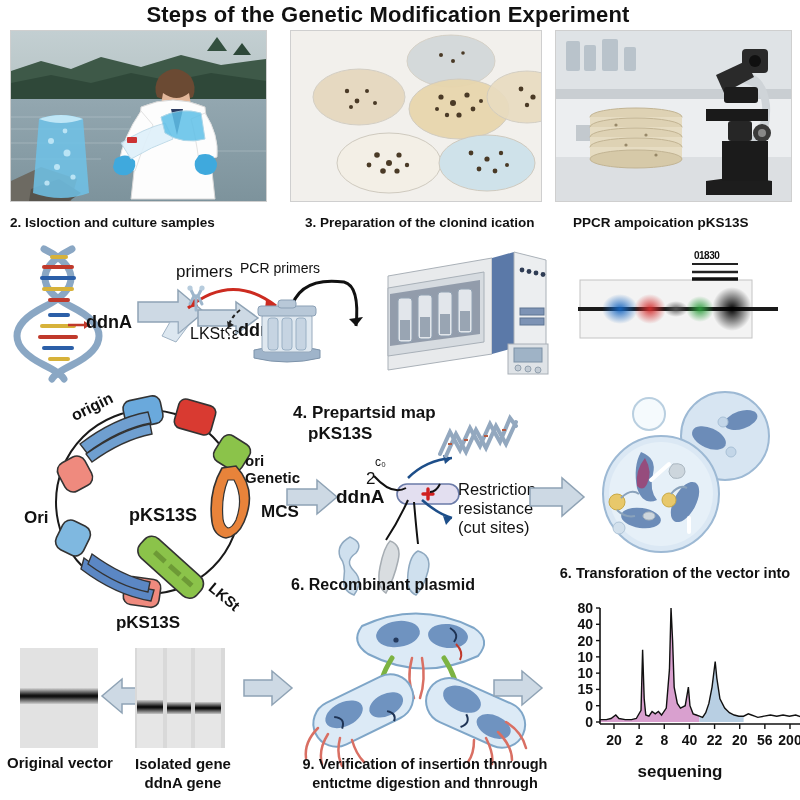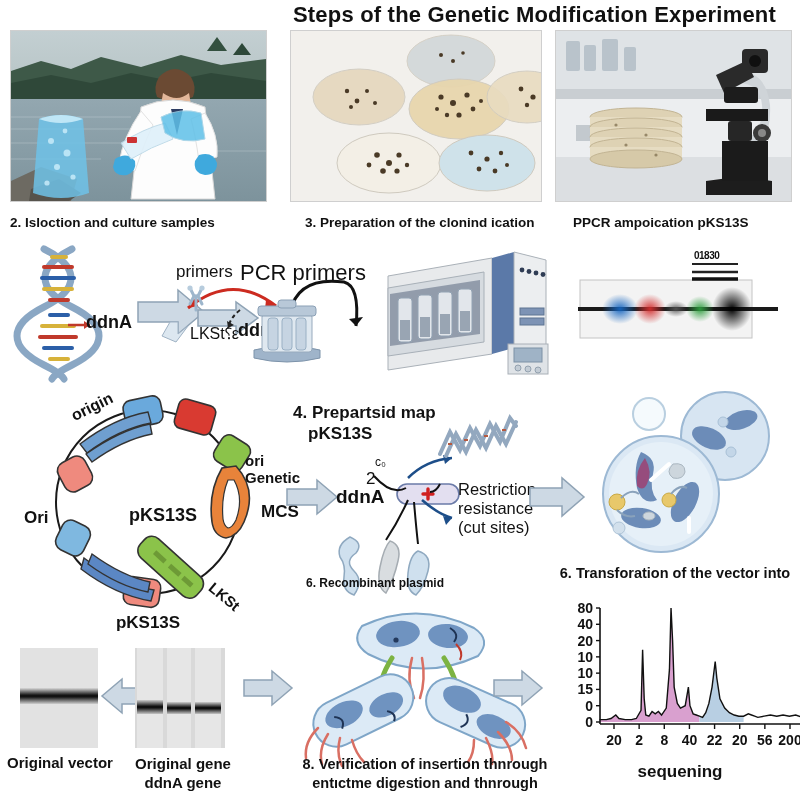--- a/index.html
+++ b/index.html
@@ -1,19 +1,19 @@
 <!DOCTYPE html>
 <html><head>
 <meta charset="utf-8">
 <style>
   html,body{margin:0;padding:0;background:#ffffff;}
   body{width:800px;height:800px;position:relative;overflow:hidden;
        font-family:"Liberation Sans",sans-serif;color:#111;}
   .abs{position:absolute;}
-  #title{left:0;top:2px;width:776px;text-align:right;font-size:22px;font-weight:bold;
+  #title{left:0;top:2px;width:776px;text-align:center;font-size:22px;font-weight:bold;
          letter-spacing:.2px;}
   .photo{position:absolute;border:1px solid #cfcfcf;overflow:hidden;background:#ddd;}
   .cap{position:absolute;font-size:13.5px;font-weight:bold;}
   .center{text-align:center;}
   svg{display:block;overflow:visible;}
   .lbl{font-family:"Liberation Sans",sans-serif;font-weight:bold;}
 </style>
 </head>
 <body>
 
@@ -204,21 +204,21 @@
 <div class="abs lbl" style="left:86px;top:312px;font-size:18px;">ddnA</div>
 
 <div class="abs" style="left:136px;top:286px;">
   <svg width="70" height="56" viewBox="0 0 70 56">
     <path d="M2 16 L42 16 L42 4 L68 26 L42 48 L42 36 L2 36 Z" fill="#cdd9e4" stroke="#8fa3b5" stroke-width="1.5"></path>
     <path d="M34 36 L42 36 L42 48 L52 40 L40 56 L26 50 Z" fill="#dce7f0" stroke="#9fb2c4" stroke-width="1"></path>
   </svg>
 </div>
 
 <div class="abs" style="left:176px;top:262px;font-size:17px;">primers</div>
-<div class="abs" style="left:240px;top:260px;font-size:22px;">PCR primers</div>
+<div class="abs" style="left:240px;top:260px;font-size:14px;">PCR primers</div>
 
 <div class="abs" style="left:180px;top:278px;">
   <svg width="110" height="40" viewBox="0 0 110 40">
     <path d="M8 30 Q52 -6 96 28" fill="none" stroke="#cc2b20" stroke-width="3"></path>
     <path d="M8 30 l10 -2 l-4 -8 Z" fill="#cc2b20"></path>
     <path d="M96 28 l-10 -6 l-1 9 Z" fill="#cc2b20"></path>
   </svg>
 </div>
 
 <div class="abs" style="left:184px;top:284px;">
@@ -494,21 +494,21 @@
     <g stroke="#ffffff" stroke-width="4" stroke-linecap="round">
       <line x1="66" y1="90" x2="84" y2="74"></line>
       <line x1="104" y1="128" x2="104" y2="142"></line>
     </g>
   </svg>
 </div>
 <div class="abs center" style="left:550px;top:564px;width:250px;font-size:14.5px;font-weight:bold;line-height:18px;">
   <div>6. Transforation of the vector into</div>
 </div>
 
-<div class="abs lbl" style="left:306px;top:576px;font-size:12px;">6. Recombinant plasmid</div>
+<div class="abs lbl" style="left:291px;top:576px;font-size:16px;">6. Recombinant plasmid</div>
 
 <div class="abs" style="left:300px;top:600px;">
   <svg width="240" height="160" viewBox="0 0 240 160">
 
     <g>
       <path d="M62 26 q56 -26 112 2 q18 12 4 28 q-56 26 -110 -2 q-18 -12 -6 -28 Z" fill="#dceaf6" stroke="#7fa6c8" stroke-width="2"></path>
       <ellipse cx="98" cy="34" rx="22" ry="13" transform="rotate(-8 98 34)" fill="#6f93c0"></ellipse>
       <ellipse cx="148" cy="36" rx="20" ry="12" transform="rotate(6 148 36)" fill="#6f93c0"></ellipse>
       <circle cx="96" cy="40" r="2.6" fill="#23395c"></circle>
       <path d="M150 28 q10 6 4 14" fill="none" stroke="#1e3354" stroke-width="2"></path>
@@ -549,21 +549,21 @@
     <g fill="none" stroke="#d96f63" stroke-width="2.5" stroke-linecap="round">
       <path d="M206 122 q16 10 20 26"></path>
         <path d="M198 132 q14 14 14 28"></path>
       <path d="M186 138 q8 16 6 26"></path>
         <path d="M174 140 q0 14 -6 22"></path>
     </g>
   </svg>
 </div>
 
 <div class="abs center" style="left:280px;top:755px;width:290px;font-size:14.5px;font-weight:bold;line-height:19px;">
-  <div>8. Verification of insertion thnrough</div>
+  <div>9. Verification of insertion thnrough</div>
   <div>entıctme digestion and thnrough</div>
 </div>
 
 <div class="abs" style="left:492px;top:668px;">
   <svg width="52" height="40" viewBox="0 0 52 40">
     <path d="M2 12 L30 12 L30 3 L50 20 L30 37 L30 28 L2 28 Z" fill="#cdd9e4" stroke="#8fa3b5" stroke-width="1.5"></path>
   </svg>
 </div>
 
 <div class="abs" style="left:242px;top:668px;">
@@ -609,21 +609,21 @@
       <rect x="2" y="0" width="26" height="100"></rect>
         <rect x="32" y="0" width="24" height="100"></rect>
       <rect x="60" y="0" width="26" height="100"></rect>
     </g>
     <rect x="2" y="52" width="26" height="14" fill="url(#bandB)"></rect>
     <rect x="32" y="54" width="24" height="12" fill="url(#bandB)"></rect>
     <rect x="60" y="54" width="26" height="12" fill="url(#bandB)"></rect>
   </svg>
 </div>
 <div class="abs center lbl" style="left:118px;top:754px;width:130px;font-size:15px;line-height:19px;">
-  <div>Original gene</div>
+  <div>Isolated gene</div>
   <div>ddnA gene</div>
 </div>
 
 <div class="abs" style="left:560px;top:600px;">
   <svg id="chart-svg" width="250" height="160" viewBox="0 0 250 160">
       <path d="M 40 122 L 40.00 119.67 L 46.31 119.67 L 51.05 118.51 L 55.78 115.02 L 58.94 118.51 L 65.25 119.67 L 71.56 119.67 L 76.30 118.51 L 81.03 110.37 L 82.61 49.88 L 84.19 98.73 L 85.77 115.02 L 88.92 116.18 L 92.08 111.53 L 95.23 113.86 L 98.39 111.53 L 101.55 115.02 L 106.28 108.04 L 109.44 69.65 L 111.02 8.00 L 112.59 40.57 L 114.17 87.10 L 117.33 103.39 L 120.48 108.04 L 125.22 105.71 L 128.38 87.10 L 129.95 105.71 L 133.11 113.86 L 136.27 115.02 L 139.42 116.18 L 139.421875 122 Z" fill="#d9a0cf"></path>
       <path d="M 139.421875 122 L 139.42 116.18 L 142.58 117.35 L 145.73 112.69 L 148.89 103.39 L 152.05 87.10 L 155.20 61.51 L 156.78 77.80 L 159.94 98.73 L 164.67 108.04 L 169.41 112.69 L 174.14 115.02 L 178.88 116.18 L 183.61 116.18 L 183.609375 122 Z" fill="#b8cfe3"></path>
       <path d="M 40 119.6734693877551 L 40.00 119.67 L 46.31 119.67 L 51.05 118.51 L 55.78 115.02 L 58.94 118.51 L 65.25 119.67 L 71.56 119.67 L 76.30 118.51 L 81.03 110.37 L 82.61 49.88 L 84.19 98.73 L 85.77 115.02 L 88.92 116.18 L 92.08 111.53 L 95.23 113.86 L 98.39 111.53 L 101.55 115.02 L 106.28 108.04 L 109.44 69.65 L 111.02 8.00 L 112.59 40.57 L 114.17 87.10 L 117.33 103.39 L 120.48 108.04 L 125.22 105.71 L 128.38 87.10 L 129.95 105.71 L 133.11 113.86 L 136.27 115.02 L 139.42 116.18 L 142.58 117.35 L 145.73 112.69 L 148.89 103.39 L 152.05 87.10 L 155.20 61.51 L 156.78 77.80 L 159.94 98.73 L 164.67 108.04 L 169.41 112.69 L 174.14 115.02 L 178.88 116.18 L 183.61 116.18 L 188.34 113.86 L 191.50 115.02 L 194.66 116.18 L 197.81 117.35 L 204.13 116.18 L 210.44 115.02 L 216.75 116.18 L 223.06 115.02 L 229.38 116.18 L 235.69 115.02 L 242.00 117.35" fill="none" stroke="#111" stroke-width="1.4"></path>
       <line x1="40" y1="8" x2="40" y2="124" stroke="#111" stroke-width="1.6"></line>
       <line x1="40" y1="124" x2="242" y2="124" stroke="#111" stroke-width="1.6"></line>

